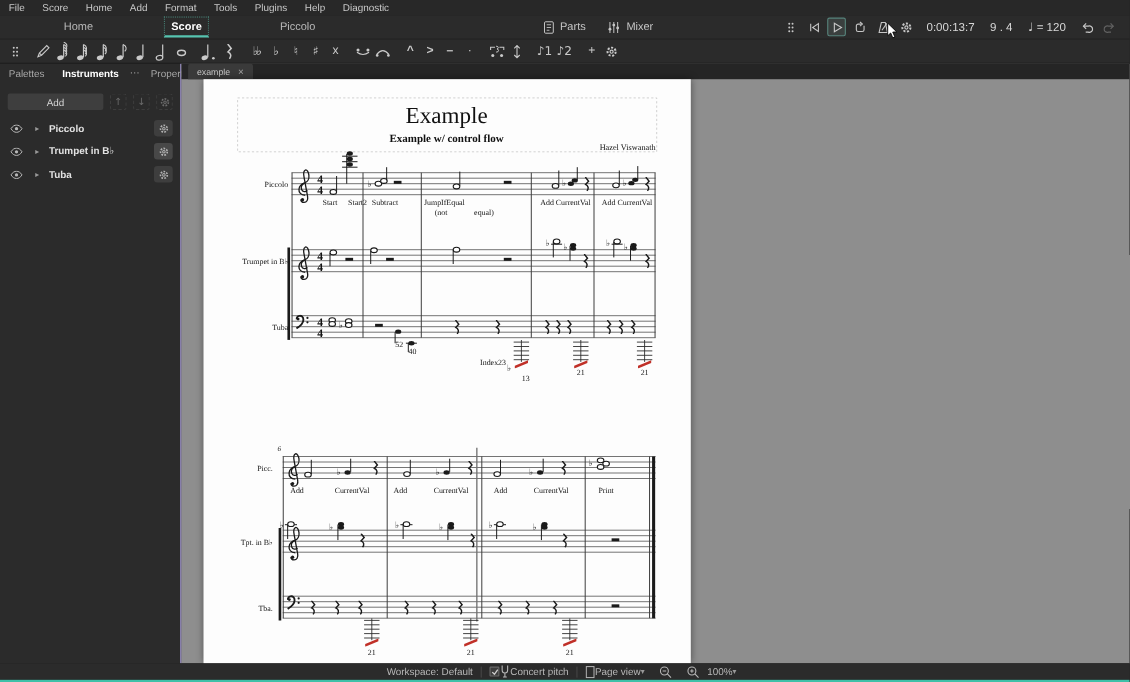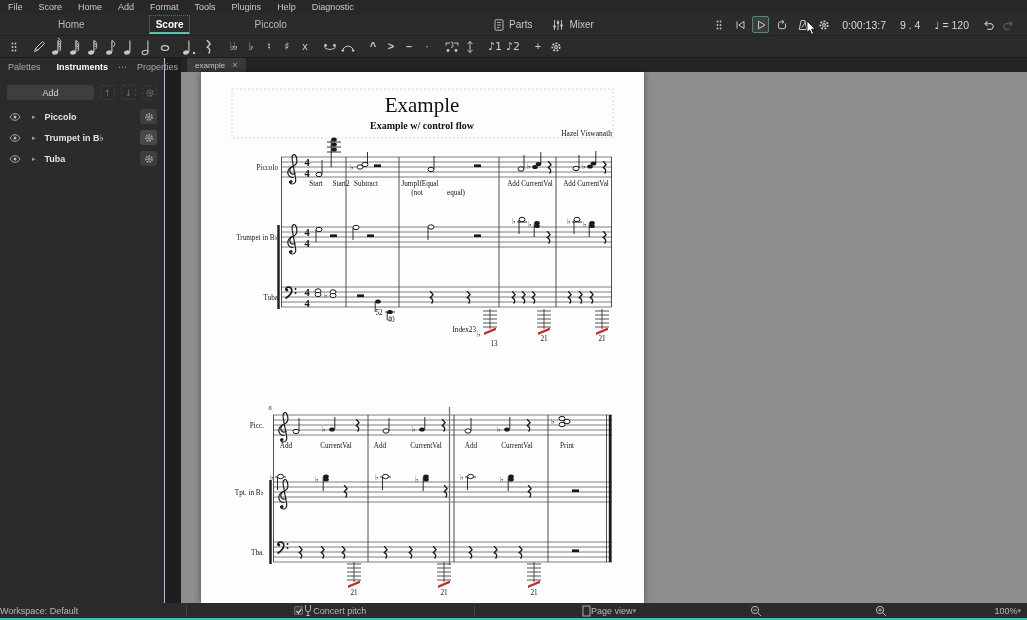--- a/index.html
+++ b/index.html
@@ -48,32 +48,32 @@
     font-size:9px; display:flex; align-items:center; justify-content:center; }
   .mini { width:15px; height:15px; border:1px dashed #3d3d3d; border-radius:2px; color:#6b6b6b;
     font-size:9px; display:flex; align-items:center; justify-content:center; }
   .irow { height:21px; display:flex; align-items:center; padding-left:9px; }
   .irow .chev { color:#9a9a9a; font-size:7px; margin-left:11px; }
   .irow .iname { color:#e2e2e2; font-size:9px; font-weight:bold; margin-left:9px; }
   .gearbtn { margin-left:auto; margin-right:7px; width:17px; height:15px; background:#3e3e3e;
     border-radius:3px; display:flex; align-items:center; justify-content:center; color:#b3b3b3; }
   .gearbtn.hov { background:#484848; }
 
-  #canvas { position:relative; width:862px; height:545px; background:#8e8e8e;margin-left:16px; }
+  #canvas { position:relative; width:862px; height:545px; background:#8e8e8e; }
   #tabstrip { position:absolute; left:0; top:0; width:862px; height:14px; background:#252525; display:flex; }
   .doctab { margin-left:6px; height:14px; padding:0 8px; background:#3a3a3a; border-radius:2px 2px 0 0;
     display:flex; align-items:center; gap:7px; font-size:8px; color:#c8c8c8; }
   .doctab .x { color:#a5a5a5; font-size:9px; }
   #page { position:absolute; left:20px; top:14px; width:443px; height:531px; background:#fdfdfd;
     box-shadow:0 0 7px rgba(0,0,0,.45); }
   #page svg { display:block; }
 
   
   #statusbar { position:absolute; left:0; top:603px; width:1027px; height:15px; background:#2b2b2b;
-    display:flex; align-items:center; justify-content:space-between; padding-right:6px; gap:7px;
+    display:flex; align-items:center; justify-content:center; padding-right:6px; gap:7px;
     font-size:9px; color:#b8b8b8; }
   .sdiv { width:1px; height:10px; background:#454545; }
   .srow { display:flex; align-items:center; gap:0; }
   .cbx { width:9px; height:9px; background:#3d3d3d; border:1px solid #6a6a6a; border-radius:1px;
     display:flex; align-items:center; justify-content:center; }
   .caret { font-size:7px; color:#9a9a9a; }
 
   #accent-line { position:absolute; left:0; top:618px; width:1027px; height:2px; background:#3fc0a8; }
 
   #cursor { position:absolute; left:806px; top:21px; width:11px; height:15px; z-index:50; }

